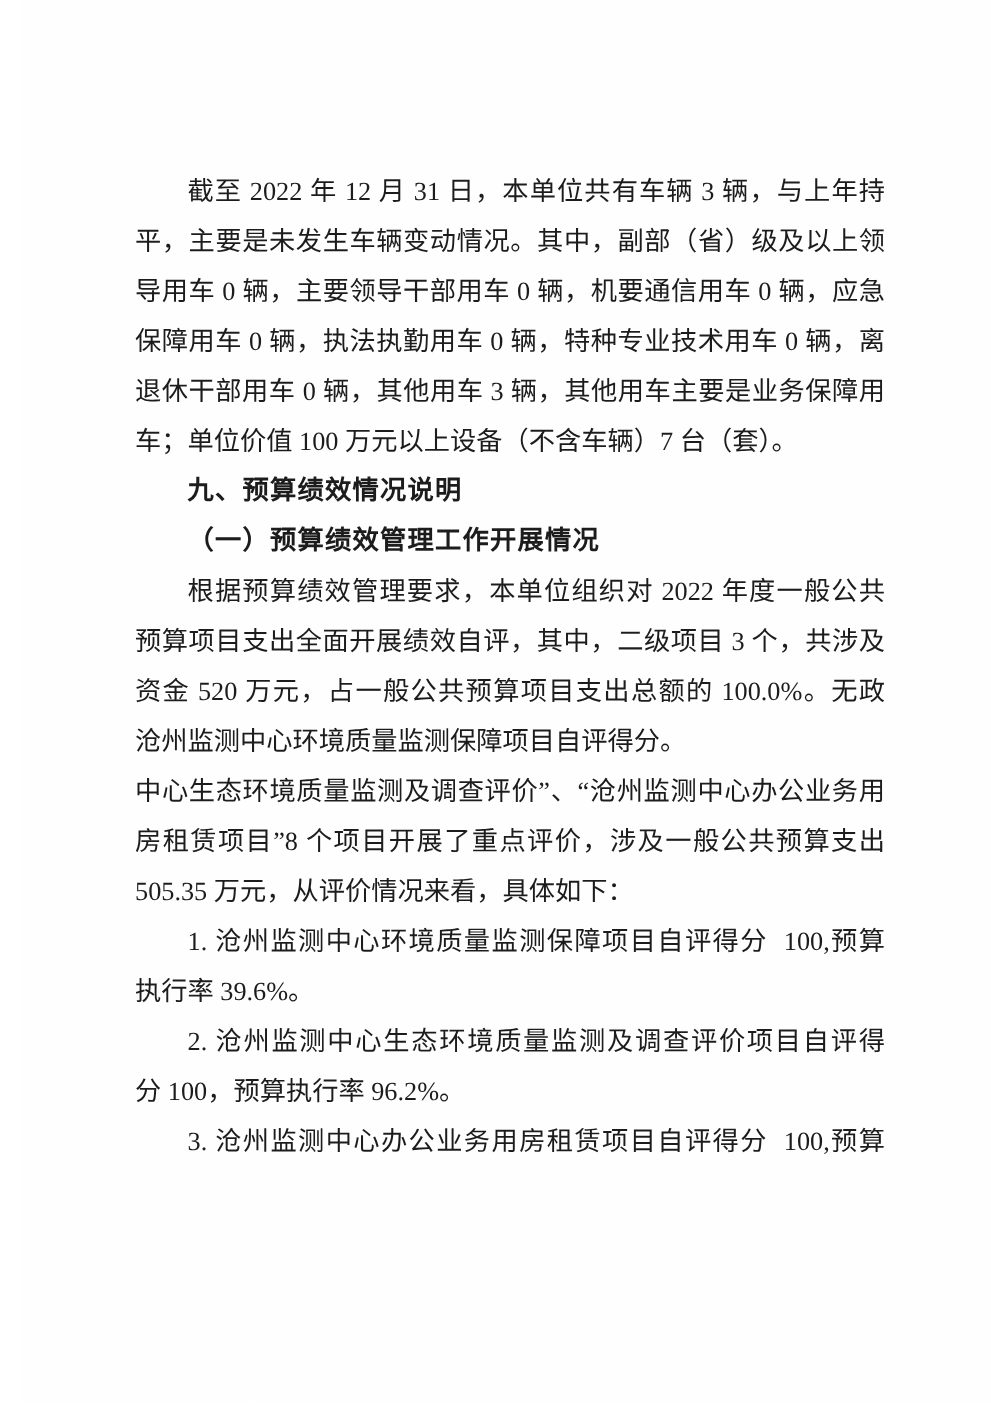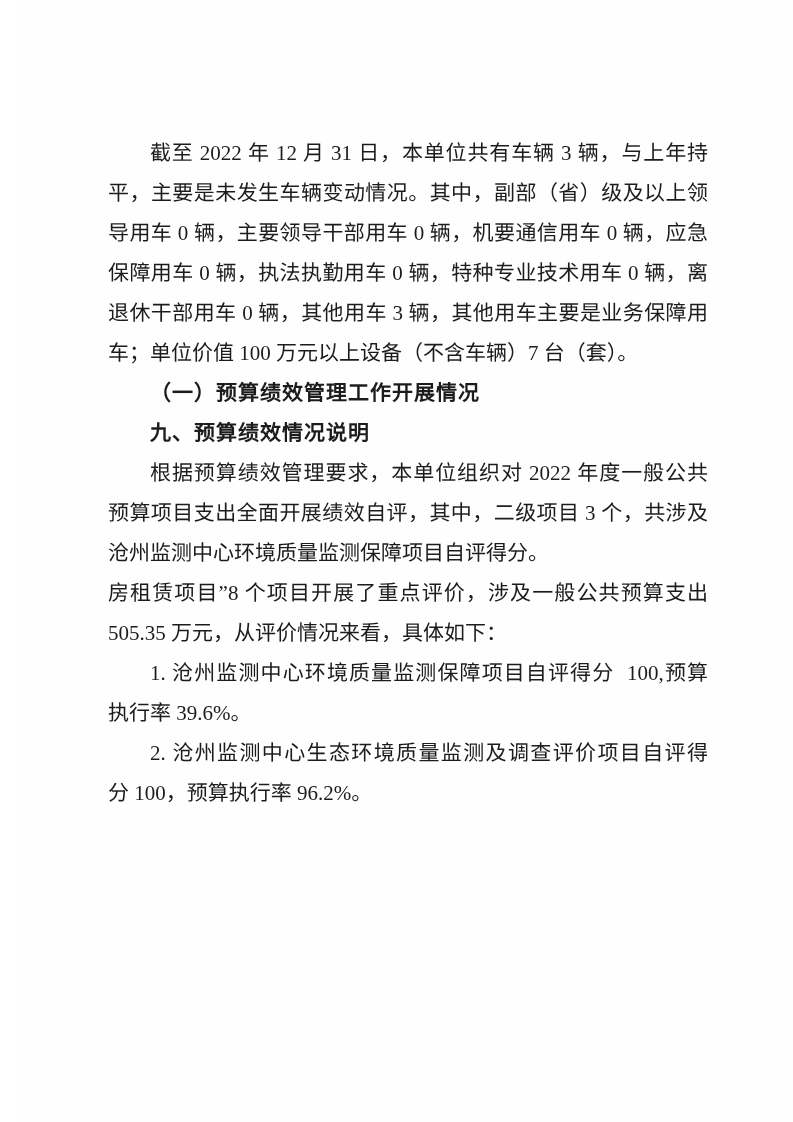--- a/index.html
+++ b/index.html
@@ -54,40 +54,45 @@
 
     <div>
       <div class="line indent">截至 2022 年 12 月 31 日，本单位共有车辆 3 辆，与上年持</div>
       <div class="line">平，主要是未发生车辆变动情况。其中，副部（省）级及以上领</div>
       <div class="line">导用车 0 辆，主要领导干部用车 0 辆，机要通信用车 0 辆，应急</div>
       <div class="line">保障用车 0 辆，执法执勤用车 0 辆，特种专业技术用车 0 辆，离</div>
       <div class="line">退休干部用车 0 辆，其他用车 3 辆，其他用车主要是业务保障用</div>
       <div class="line last">车；单位价值 100 万元以上设备（不含车辆）7 台（套）。</div>
     </div>
 
+    <div class="line heading">九、预算绩效情况说明</div>
+
     <div class="line heading">（一）预算绩效管理工作开展情况</div>
-
-    <div class="line heading">九、预算绩效情况说明</div>
 
     <div>
       <div class="line indent">根据预算绩效管理要求，本单位组织对 2022 年度一般公共</div>
       <div class="line">预算项目支出全面开展绩效自评，其中，二级项目 3 个，共涉及</div>
+      <div class="line">资金 520 万元，占一般公共预算项目支出总额的 100.0%。无政</div>
       <div class="line last">沧州监测中心环境质量监测保障项目自评得分。</div>
     </div>
 
     <div>
+      <div class="line">中心生态环境质量监测及调查评价”、“沧州监测中心办公业务用</div>
       <div class="line">房租赁项目”8 个项目开展了重点评价，涉及一般公共预算支出</div>
       <div class="line last">505.35 万元，从评价情况来看，具体如下：</div>
     </div>
 
     <div>
       <div class="line indent">1. 沧州监测中心环境质量监测保障项目自评得分  100,预算</div>
       <div class="line last">执行率 39.6%。</div>
     </div>
 
     <div>
       <div class="line indent">2. 沧州监测中心生态环境质量监测及调查评价项目自评得</div>
       <div class="line last">分 100，预算执行率 96.2%。</div>
     </div>
 
+    <div>
+      <div class="line indent">3. 沧州监测中心办公业务用房租赁项目自评得分  100,预算</div>
+    </div>
 
   </div>
 </div>
 
 </body></html>

